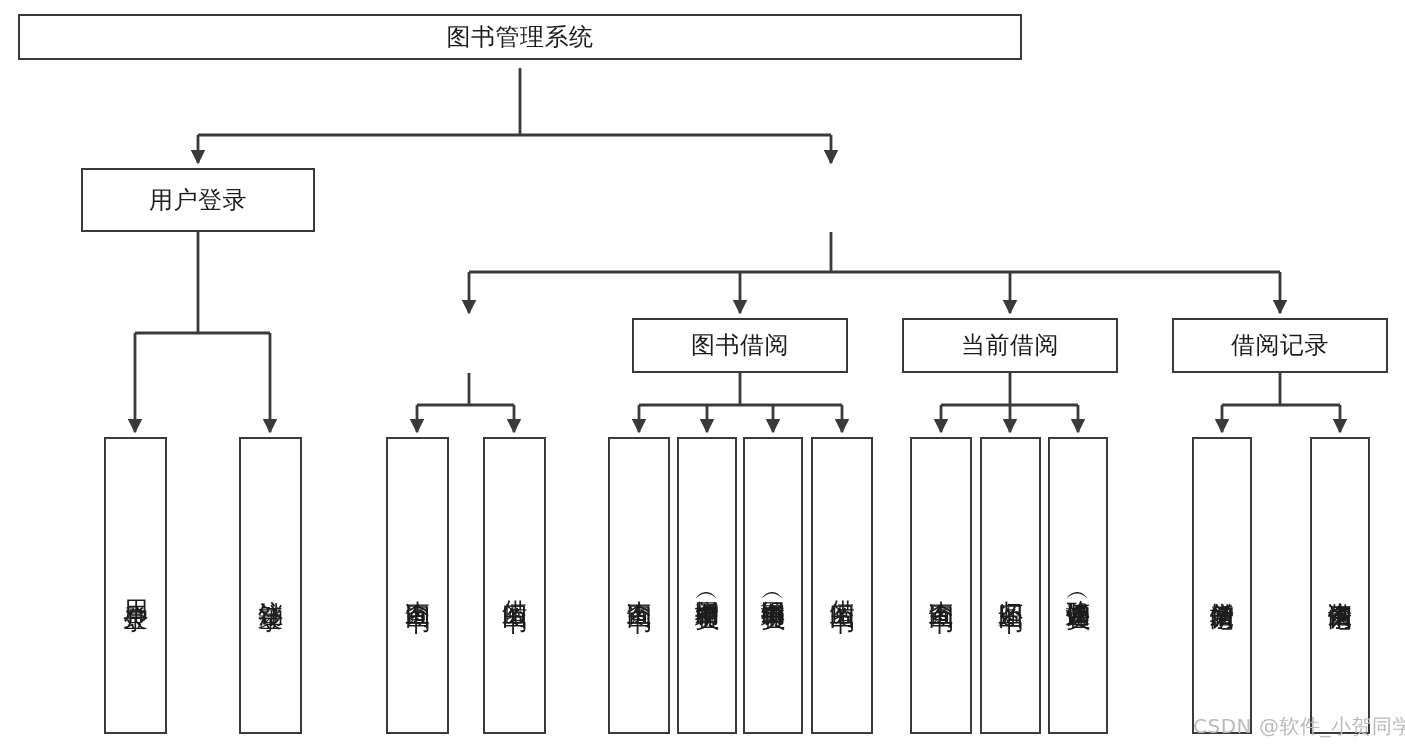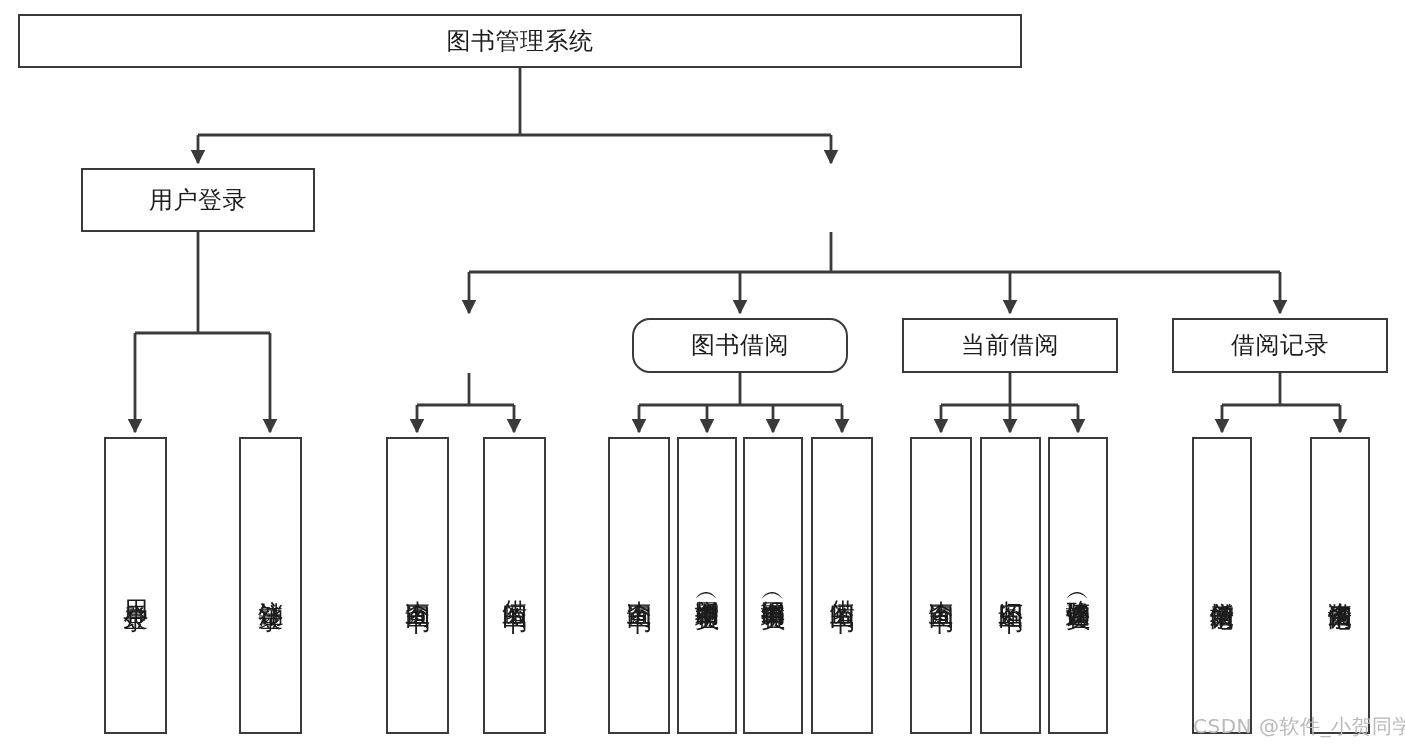--- a/index.html
+++ b/index.html
@@ -112,29 +112,29 @@
       <path d="M 1010 405 L 1010 432" marker-end="url(#arrow)"></path>
       <path d="M 1078 405 L 1078 432" marker-end="url(#arrow)"></path>
 
       <path d="M 1280 373 L 1280 405"></path>
       <path d="M 1222 405 L 1340 405"></path>
       <path d="M 1222 405 L 1222 432" marker-end="url(#arrow)"></path>
       <path d="M 1340 405 L 1340 432" marker-end="url(#arrow)"></path>
     </g>
   </svg>
 
-  <div class="node node-h" style="left:18px; top:14px; width:1004px; height:54px;">
+  <div class="node node-h" style="left:18px; top:14px; width:1004px; height:46px;">
     <span class="label">图书管理系统</span>
   </div>
 
   <div class="node node-h" style="left:81px; top:168px; width:234px; height:64px;">
     <span class="label">用户登录</span>
   </div>
 
-  <div class="node node-h" style="left:632px; top:318px; width:216px; height:55px;border-radius:18px;">
+  <div class="node node-h" style="left:632px; top:318px; width:216px; height:55px;">
     <span class="label">图书借阅</span>
   </div>
   <div class="node node-h" style="left:902px; top:318px; width:216px; height:55px;">
     <span class="label">当前借阅</span>
   </div>
   <div class="node node-h" style="left:1172px; top:318px; width:216px; height:55px;">
     <span class="label">借阅记录</span>
   </div>
 
   <div class="node node-v" style="left:104px; top:437px; width:63px; height:297px;">

